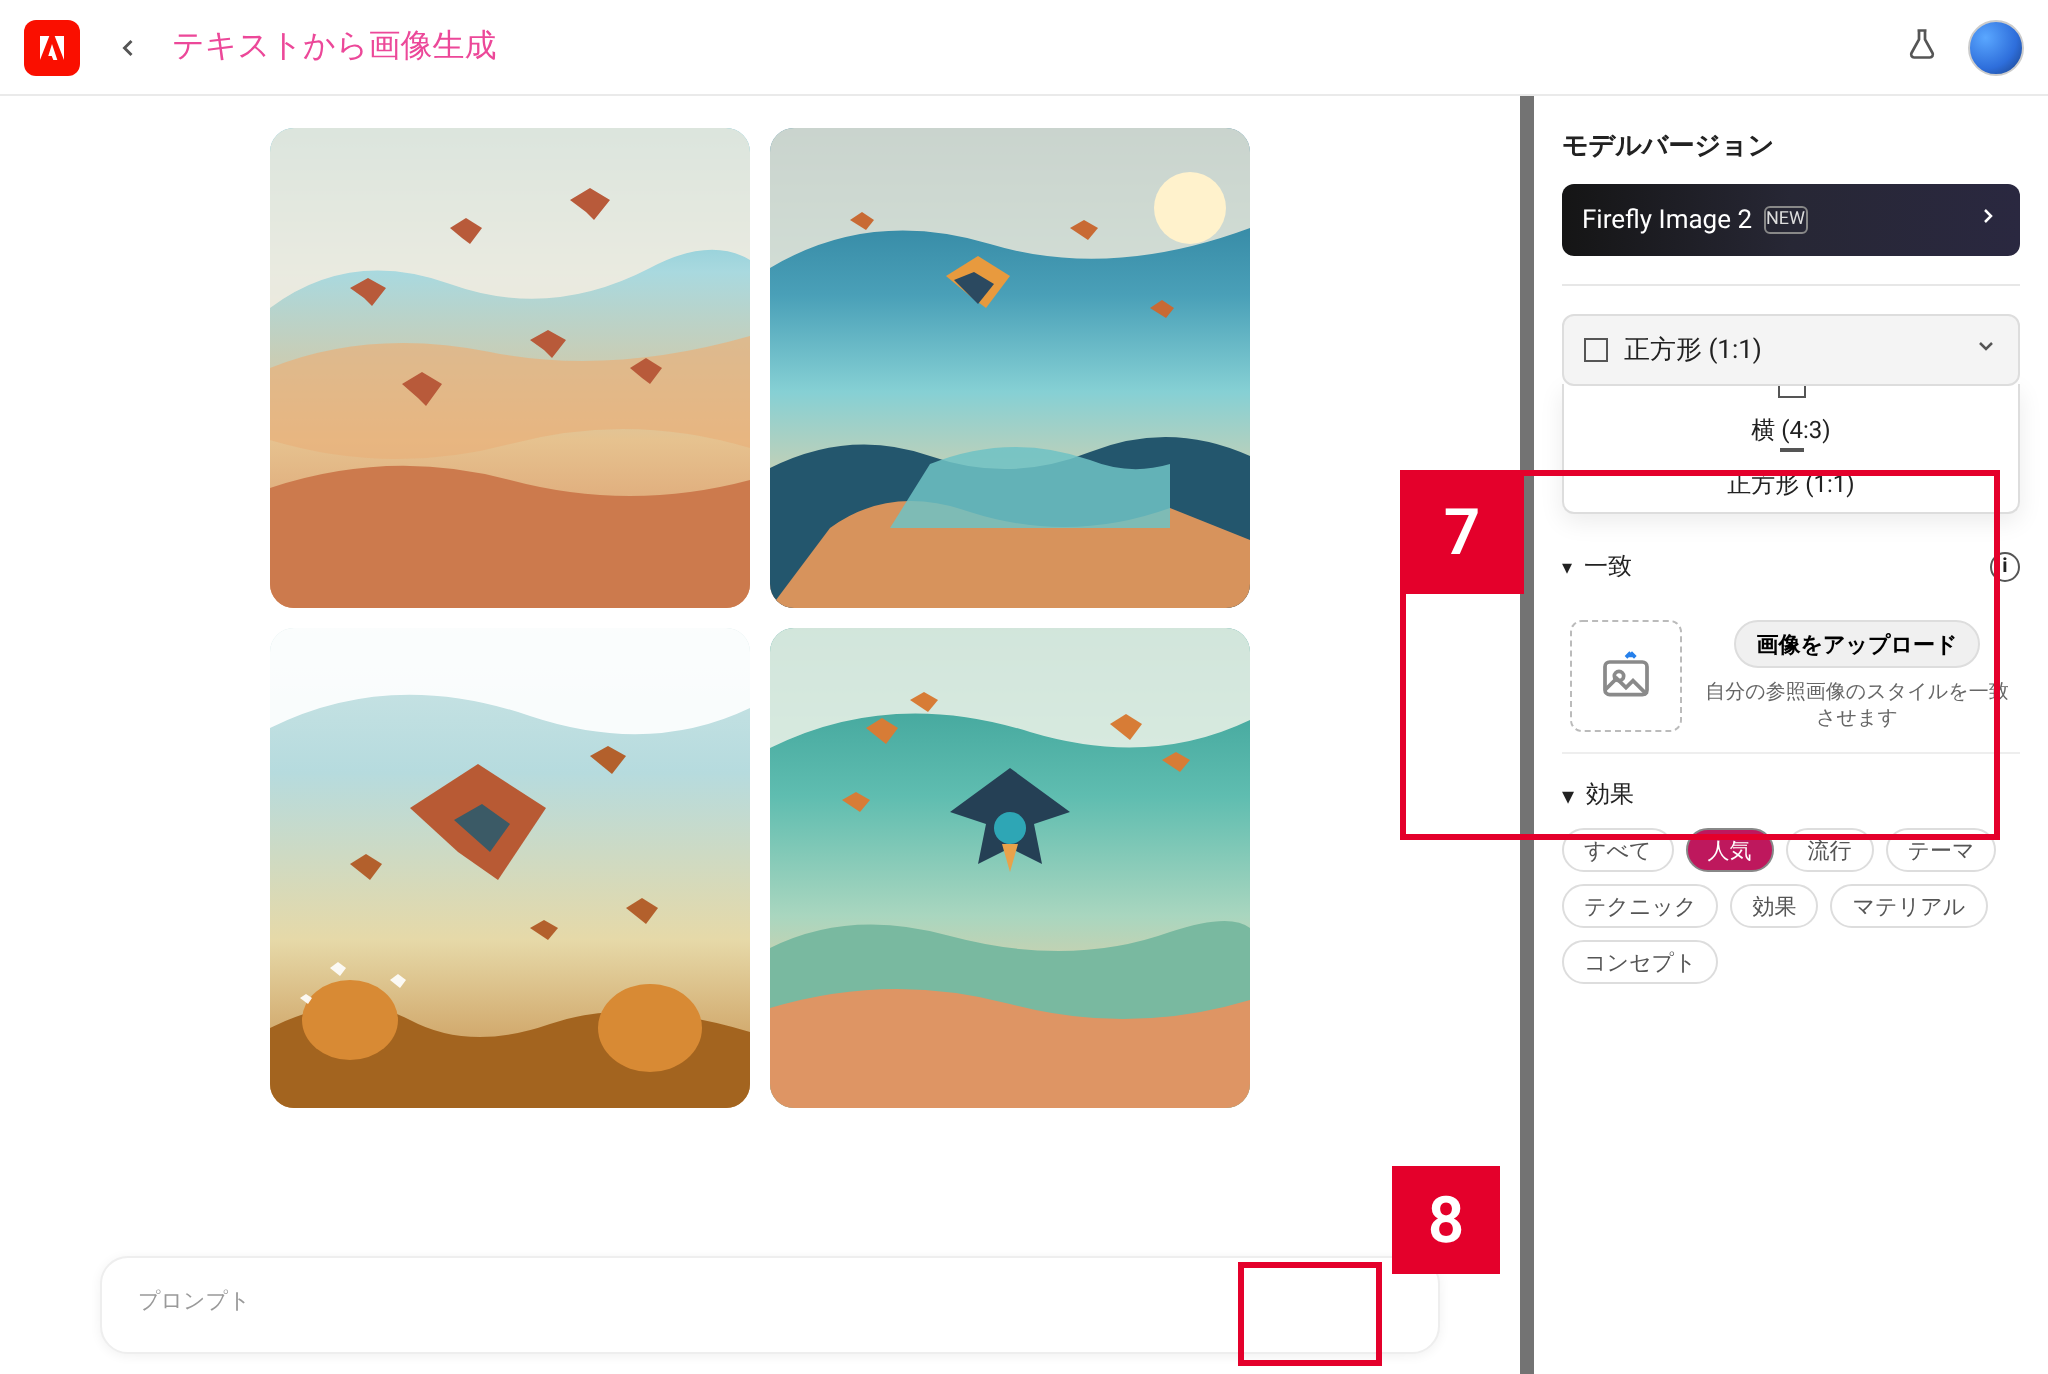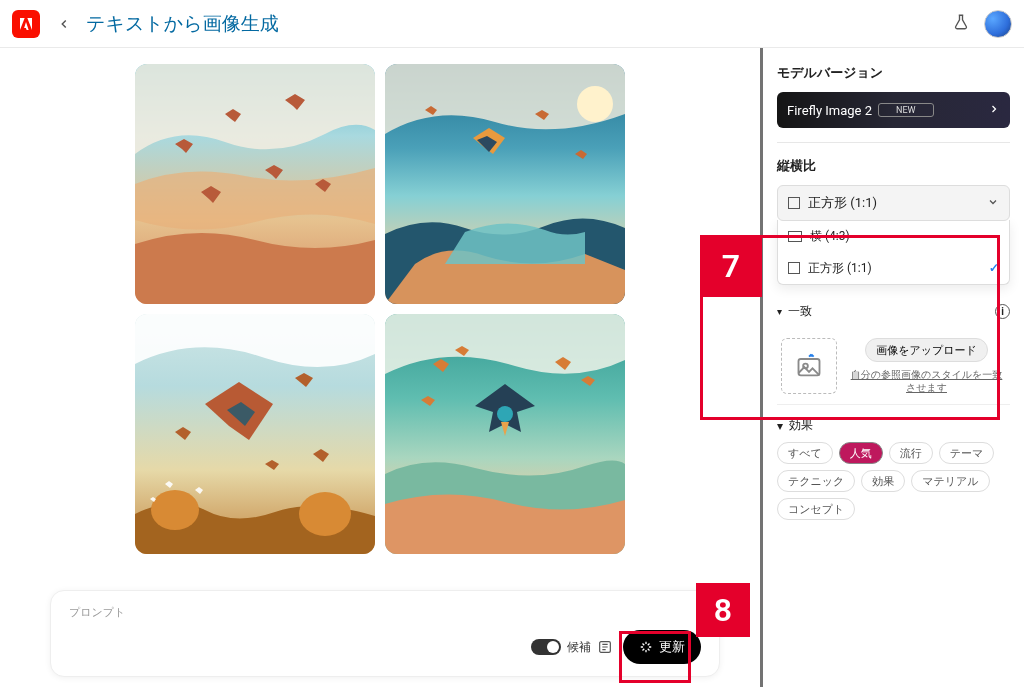--- a/index.html
+++ b/index.html
@@ -2,21 +2,21 @@
 <html><head>
 <meta charset="utf-8">
 <style>
 * { margin: 0; padding: 0; box-sizing: border-box; font-family: -apple-system, BlinkMacSystemFont, "Segoe UI", Roboto, "Helvetica Neue", Arial, sans-serif; }
 body { background: #fff; color: #222; font-size: 13px; width: 1024px; height: 687px; overflow: hidden; }
 
 .topbar { height: 48px; display: flex; align-items: center; padding: 0 12px; border-bottom: 1px solid #eaeaea; }
 .logo { width: 28px; height: 28px; background: #fa0f00; border-radius: 6px; display: flex; align-items: center; justify-content: center; }
 .logo svg { width: 16px; height: 16px; fill: #fff; }
 .back-btn { margin-left: 12px; width: 24px; height: 24px; display:flex; align-items:center; justify-content:center; color:#555; cursor:pointer; }
-.title { margin-left: 10px; font-size: 19px; color: #0369a1; }
+.title { margin-left: 10px; font-size: 16px; color: #ec4899; }
 .topbar-spacer { flex:1; }
 .flask-icon { margin-right: 14px; color: #555; }
 .avatar { width: 28px; height: 28px; border-radius: 50%; background: radial-gradient(circle at 30% 30%, #5aa7ff 0%, #2e6edb 60%, #1a3f80 100%); border: 1px solid #ccc; }
 
 .main { display:flex; height: calc(687px - 48px); }
 .canvas-area { flex:1; padding: 16px 0 2px 0; display:flex; flex-direction:column; align-items:center; position:relative; }
 .grid { display:grid; grid-template-columns: 240px 240px; gap: 10px; }
 .tile { width:240px; height:240px; border-radius:12px; overflow:hidden; position:relative; }
 
 .sky { position:absolute; inset:0; }
@@ -24,53 +24,53 @@
 .prompt-bar { position:absolute; bottom: 10px; left: 50px; right: 40px; background:#fff; border:1px solid #eee; border-radius:14px; padding: 14px 18px 12px; box-shadow: 0 1px 6px rgba(0,0,0,0.06); }
 .prompt-label { font-size:11px; color:#9a9a9a; margin-bottom:6px; }
 .prompt-text { font-size:14px; color:#222; }
 .prompt-actions { display:flex; justify-content:flex-end; align-items:center; gap:10px; margin-top:10px; }
 .candidate-toggle { display:flex; align-items:center; gap:6px; font-size:12px; color:#333; }
 .toggle { width:30px; height:16px; background:#333; border-radius:10px; position:relative; }
 .toggle::after { content:""; position:absolute; right:2px; top:2px; width:12px; height:12px; background:#fff; border-radius:50%; }
 .small-ic { width:16px; height:16px; }
 .update-btn { background:#000; color:#fff; border:none; border-radius:20px; height:34px; padding: 0 16px; display:flex; align-items:center; gap:6px; font-size:13px; cursor:pointer; }
 
-.sidebar { width: 264px; border-left:3px solid #737373; padding: 16px 14px; overflow-y:auto; }
+.sidebar { width: 264px; border-left:7px solid #737373; padding: 16px 14px; overflow-y:auto; }
 .sec-title { font-size:13px; font-weight:600; color:#222; margin-bottom:10px; }
 .model-row { background:#1e1e1e; color:#fff; border-radius:6px; height:36px; display:flex; align-items:center; padding:0 10px; position:relative; margin-bottom:14px; cursor:pointer; background-image: linear-gradient(90deg,#151515 0%, #272735 50%, #2a2840 100%); }
-.model-badge { font-size:9px; border:1px solid #888; border-radius:3px; padding:1px 17px; margin-left:6px; color:#ddd;text-align:right; }
+.model-badge { font-size:9px; border:1px solid #888; border-radius:3px; padding:1px 0; margin-left:6px; color:#ddd;text-align:right; }
 .model-row .chev { margin-left:auto; color:#fff; }
 .divider { height:1px; background:#e7e7e7; margin: 6px 0 14px; }
 
 .aspect-select { background:#f4f4f4; border:1px solid #ddd; border-radius:6px; height:36px; display:flex; align-items:center; padding:0 10px; cursor:pointer; position:relative; }
 .aspect-select .chev { margin-left:auto; color:#555; }
 .aspect-menu { border:1px solid #ddd; border-top:none; border-radius:0 0 6px 6px; background:#fff; box-shadow: 0 4px 12px rgba(0,0,0,0.08); overflow:hidden; margin-top:-1px; }
-.aspect-item { height:32px; display:flex; align-items:center; padding:0 10px; gap:8px; font-size:12px; cursor:pointer; }
+.aspect-item { height:32px; display:flex; align-items:center; padding:0 10px; gap:8px; font-size:12px; cursor:pointer;flex-direction:column; }
 .aspect-item .check { margin-left:auto; color:#2680eb; font-weight:700; }
 .ratio-ic { display:inline-block; border:1.5px solid #555; }
 .r11 { width:12px; height:12px; }
 .r43 { width:14px; height:11px; }
 .r34 { width:11px; height:14px; }
 .r169 { width:16px; height:9px; }
 
 .style-sec { margin-top:18px; }
 .match-row { display:flex; align-items:center; gap:6px; font-size:12px; color:#222; margin-bottom:8px; }
 .match-row .expand { font-size:10px; }
 .match-row .info { margin-left:auto; width:15px; height:15px; border:1.5px solid #555; border-radius:50%; display:flex; align-items:center; justify-content:center; font-size:10px; font-weight:700; }
 
 .gallery-row { height:58px; border-radius:8px; position:relative; overflow:hidden; display:flex; align-items:center; padding:0 12px; color:#fff; font-size:12px; cursor:pointer; background: linear-gradient(90deg,#2b3a55 0%, #3c5fa0 25%, #5ea1d6 50%, #7fb0e8 70%, #2d6fb5 100%); }
 .gallery-grid-ic { width:22px; height:22px; display:grid; grid-template-columns:1fr 1fr; grid-template-rows:1fr 1fr; gap:2px; margin-right:8px; }
 .gallery-grid-ic span { background:#fff; border-radius:2px; }
 .gallery-row .chev { margin-left:auto; }
 
 .upload-row { display:flex; gap:10px; margin-top:10px; padding: 8px 4px 10px; border-bottom:1px solid #eee; }
 .upload-box { width:56px; height:56px; border:1.5px dashed #bbb; border-radius:6px; display:flex; align-items:center; justify-content:center; color:#777; }
 .upload-text { flex:1; display:flex; flex-direction:column; align-items:center; }
-.upload-btn { background:#f0f0f0; border:1px solid #ddd; border-radius:14px; height:24px; padding:0 10px; font-size:11px; cursor:pointer; }
-.upload-desc { font-size:10px; color:#666; text-align:center; margin-top:6px; line-height:1.3;text-decoration:underline; }
+.upload-btn { background:#f0f0f0; border:1px solid #ddd; border-radius:14px; height:24px; padding:0 10px; font-size:11px; cursor:pointer;font-weight:bold; }
+.upload-desc { font-size:10px; color:#666; text-align:center; margin-top:6px; line-height:1.3; }
 
 .effects-sec { margin-top:12px; }
 .eff-row { display:flex; align-items:center; gap:6px; font-size:12px; color:#222; margin-bottom:8px; }
 .chips { display:flex; flex-wrap:wrap; gap:6px; }
 .chip { font-size:11px; color:#555; border:1px solid #ddd; background:#fff; border-radius:12px; height:22px; padding:0 10px; display:flex; align-items:center; cursor:pointer; }
 .chip.active { background:#be185d; color:#fff; border-color:#888; }
 
 .callout { position:absolute; background:#e4002b; color:#fff; font-size:32px; font-weight:650; display:flex; align-items:center; justify-content:center; z-index:20; }
 .red-outline { position:absolute; border:3px solid #e4002b; z-index:19; pointer-events:none; }
 
@@ -187,57 +187,40 @@
               <path d="M196 66 l7 -4 l7 4 l-5 6 z"></path>
               <path d="M36 86 l7 -4 l7 4 l-5 6 z"></path>
             </g>
         </svg>
       </div>
 
     </div>
 
     <div class="prompt-bar">
       <div class="prompt-label">プロンプト</div>
-      <div class="prompt-actions">
-        <div class="candidate-toggle">
-          <div class="toggle"></div>
-          <span>候補</span>
-          <svg class="small-ic" viewBox="0 0 24 24" fill="none" stroke="#555" stroke-width="1.8">
-              <rect x="4" y="4" width="16" height="16" rx="2"></rect>
-              <path d="M8 8h8M8 12h8M8 16h5"></path>
-            </svg>
-        </div>
-        <button class="update-btn">
-          <svg width="14" height="14" viewBox="0 0 24 24" fill="none" stroke="#fff" stroke-width="2.2">
-              <path d="M12 3v4M12 17v4M3 12h4M17 12h4M6 6l3 3M15 15l3 3M18 6l-3 3M9 15l-3 3"></path>
-            </svg>
-          <span>更新</span>
-        </button>
-      </div>
     </div>
 
     <div class="red-outline" style="left:619px; bottom:4px; width:72px; height:52px;"></div>
     <div class="callout" style="left:696px; bottom:50px; width:54px; height:54px;">
         <span>8</span>
       </div>
 
   </div>
 
   <div class="sidebar">
     <div class="sec-title">モデルバージョン</div>
     <div class="model-row">
       <span>Firefly Image 2</span>
       <span class="model-badge">NEW</span>
       <span class="chev"><svg width="12" height="12" viewBox="0 0 24 24" fill="none" stroke="currentColor" stroke-width="2.5">
             <polyline points="9 18 15 12 9 6"></polyline>
           </svg></span>
     </div>
     <div class="divider"></div>
 
-    <div class="sec-title">縦横比</div>
 
     <div style="position:relative;">
       <div class="aspect-select">
         <span class="ratio-ic r11"></span>
         <span style="margin-left:8px;">正方形 (1:1)</span>
         <span class="chev"><svg width="12" height="12" viewBox="0 0 24 24" fill="none" stroke="currentColor" stroke-width="2.5">
               <polyline points="6 9 12 15 18 9"></polyline>
             </svg></span>
       </div>
       <div class="aspect-menu" id="aspect-menu">

